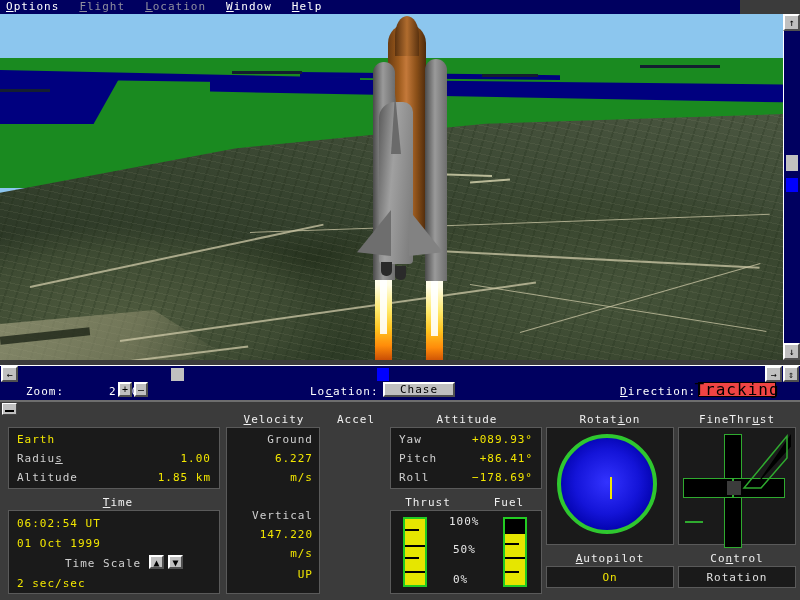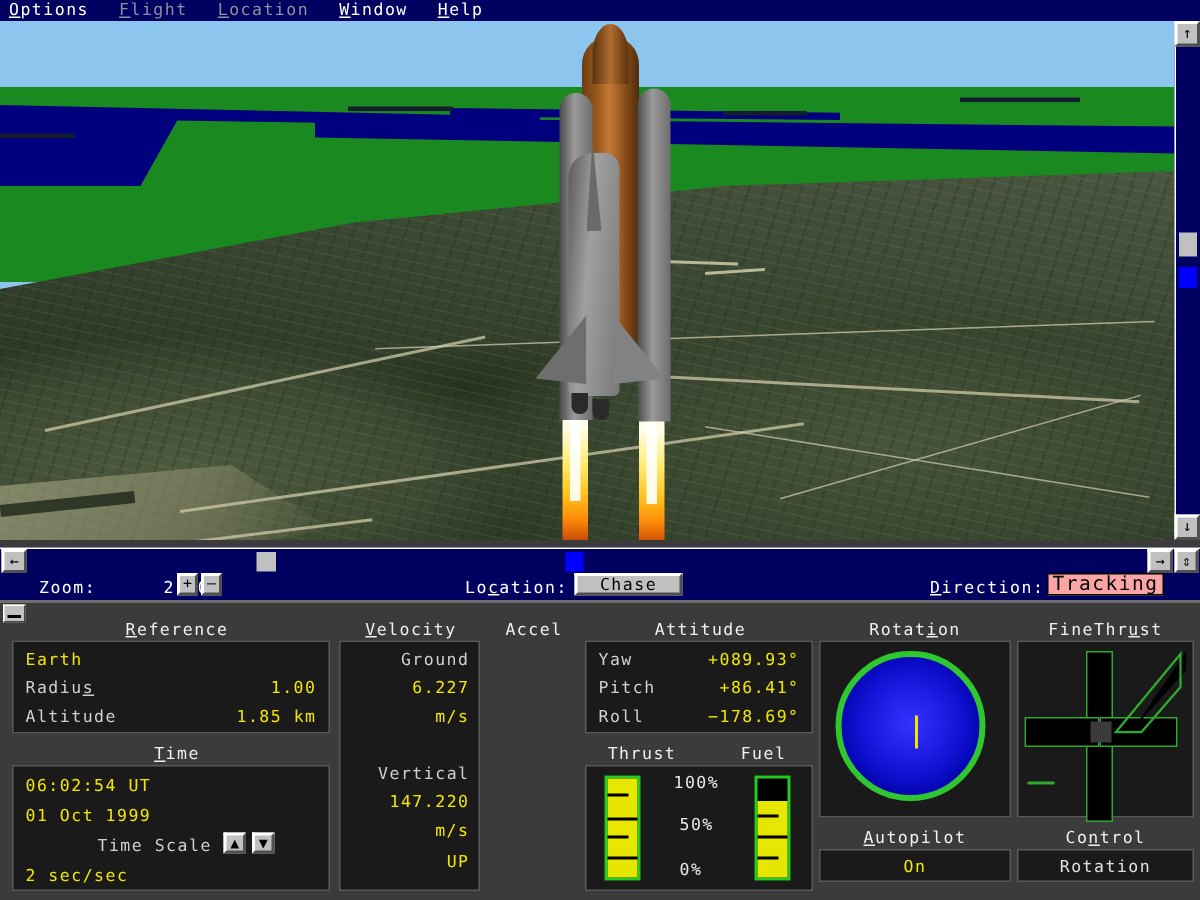--- a/index.html
+++ b/index.html
@@ -6,21 +6,21 @@
   * { box-sizing: border-box; margin:0; padding:0; }
   html,body{
     width:800px; height:600px; overflow:hidden;
     background:#3b3b3b;
     font-family:"DejaVu Sans Mono","Liberation Mono",monospace;
   }
   #app{ position:relative; width:800px; height:600px; }
 
   
   .menubar{
-    position:absolute; left:0; top:0; width:800px; height:14px;
+    position:absolute; left:0; top:0; width:740px; height:14px;
     background:#000060;
     display:flex; align-items:center;
   }
   .menu-item{
     color:#ffffff; font-size:11px; line-height:12px;
     padding:0 6px; margin-right:8px; white-space:nowrap;
     letter-spacing:1px;
   }
   .menu-item.dim{ color:#8f8f9f; }
   .menu-item u{ text-decoration:underline; }
@@ -157,21 +157,21 @@
   .cstrip .lbl{ position:absolute; top:3px; letter-spacing:1px; white-space:nowrap; }
   .zoomlbl{ left:26px; }
   .zoomval{ left:72px;margin-left:37px; }
   .zplus{ position:absolute; left:118px; top:382px; width:14px; height:15px; }
   .zminus{ position:absolute; left:134px; top:382px; width:14px; height:15px; }
   .loclbl{ left:310px; }
   .locbtn{ position:absolute; left:383px; top:382px; width:72px; height:15px;
       font-size:11px; letter-spacing:1px; color:#000; }
   .dirlbl{ left:620px; }
   .dirbtn{ position:absolute; left:698px; top:382px; width:78px; height:15px;
-      background:#fca5a5; border:1px solid #000; color:#000; font-size:13px;
+      background:#ef4444; border:1px solid #000; color:#000; font-size:16px;
       display:flex; align-items:center; justify-content:center; letter-spacing:1px; }
 
   
   .panel{
     position:absolute; left:0; top:400px; width:800px; height:200px;
     background:#3b3b3b;
     border-top:2px solid #6e6e6e;
   }
   .minbtn{
     position:absolute; left:2px; top:403px; width:15px; height:12px;
@@ -300,21 +300,20 @@
     <span class="lbl loclbl">Lo<u>c</u>ation:</span>
     <span class="lbl dirlbl"><u>D</u>irection:</span>
   </div>
   <div class="btn3d zplus">+</div>
   <div class="btn3d zminus">–</div>
   <div class="btn3d locbtn">Chase</div>
   <div class="dirbtn">Tracking</div>
 
   <div class="panel">
 
-    <div class="sect-title" style="left:18px; top:11px; width:200px;"><u>R</u>eference</div>
     <div class="box" style="left:8px; top:25px; width:212px; height:62px;">
       <span class="rowlbl" style="left:8px; top:5px; color:#f2e600;">Earth</span>
       <span class="rowlbl" style="left:8px; top:24px;">Radiu<u>s</u></span>
       <span class="rowval" style="right:8px; top:24px;">1.00</span>
       <span class="rowlbl" style="left:8px; top:43px;">Altitude</span>
       <span class="rowval" style="right:8px; top:43px;">1.85 km</span>
     </div>
 
     <div class="sect-title" style="left:18px; top:94px; width:200px;"><u>T</u>ime</div>
     <div class="box" style="left:8px; top:108px; width:212px; height:84px;">

